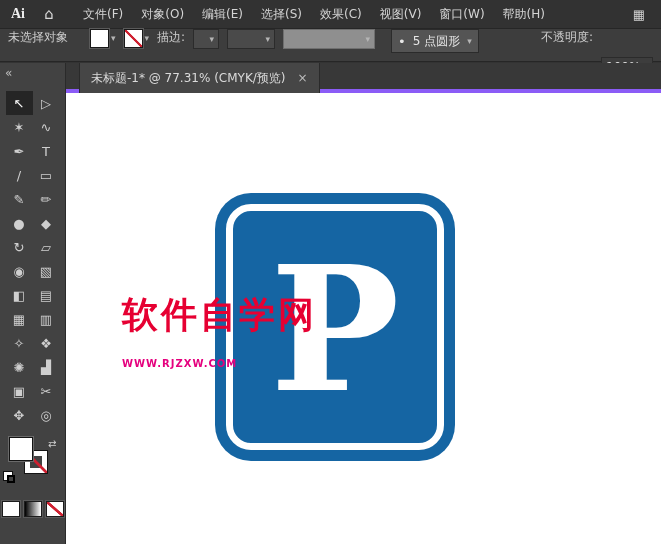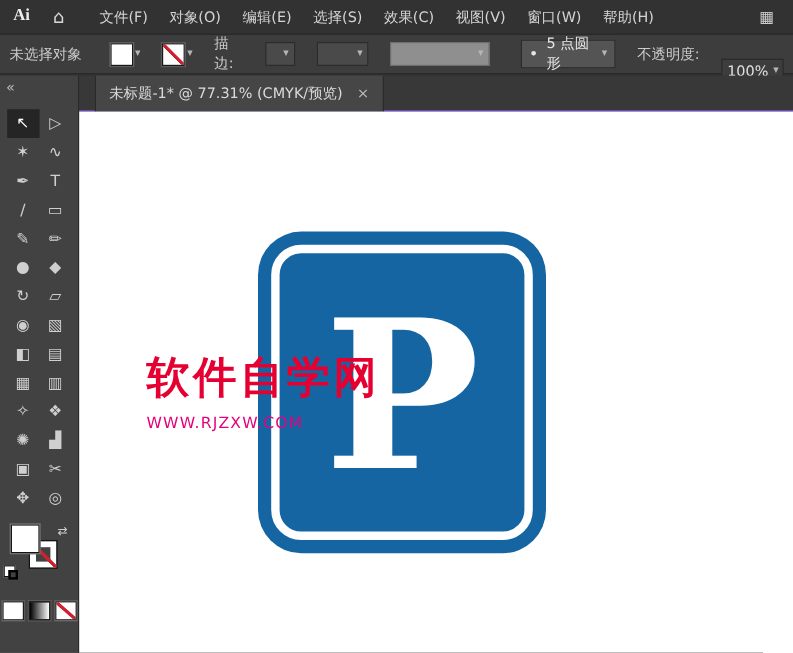--- a/index.html
+++ b/index.html
@@ -11,22 +11,22 @@
   
   .menubar{position:absolute;top:0;left:0;right:0;height:28px;background:#323232;
     border-bottom:1px solid #262626;display:flex;align-items:center;color:#d4d4d4;font-size:12px;}
   .logo{width:36px;text-align:center;font-weight:bold;font-size:14px;color:#ededed;font-family:Liberation Serif, serif;}
   .home{width:26px;text-align:center;font-size:15px;color:#d9d9d9;}
   .menus{display:flex;align-items:center;margin-left:12px;}
   .menu-item{padding:0 9px;line-height:28px;white-space:nowrap;cursor:default;}
   .workspace{margin-left:auto;margin-right:16px;font-size:13px;color:#cfcfcf;}
   
   .controlbar{position:absolute;top:29px;left:0;right:0;height:33px;background:#3d3d3d;
-    border-bottom:1px solid #262626;display:flex;align-items:center;font-size:12px;color:#cccccc;
-    gap:18px;padding:0 8px;box-sizing:border-box;}
+    border-bottom:1px solid #262626;display:flex;align-items:flex-start;font-size:12px;color:#cccccc;
+    gap:8px;padding:0 8px;box-sizing:border-box;}
   .status{width:74px;white-space:nowrap;}
   .swatch-wrap{display:flex;align-items:center;gap:2px;}
   .swatch{width:17px;height:17px;background:#fff;border:1px solid #191919;box-shadow:0 0 0 1px #5a5a5a;}
   .swatch.stroke{background:
       linear-gradient(to top right, transparent 44%, #cf2030 45%, #cf2030 55%, transparent 56%), #fff;}
   .caret{font-size:9px;color:#b5b5b5;line-height:1;}
   .field{height:20px;background:#4a4a4a;border:1px solid #2b2b2b;display:flex;align-items:center;
     justify-content:flex-end;padding:0 4px;box-sizing:border-box;gap:4px;color:#e0e0e0;}
   .field.small{width:26px;}
   .field.mid{width:48px;}
@@ -56,34 +56,34 @@
   .mini-default .mf{position:absolute;left:0;top:0;width:8px;height:8px;background:#fff;border:1px solid #111;}
   .mini-default .ms{position:absolute;left:4px;top:4px;width:8px;height:8px;border:2px solid #000;background:#424242;box-sizing:border-box;}
   .cgn{display:flex;justify-content:center;gap:4px;margin-top:12px;}
   .cgn .box{width:16px;height:14px;border:1px solid #1c1c1c;box-shadow:0 0 0 1px #5a5a5a;}
   .cgn .color{background:#fff;}
   .cgn .gradient{background:linear-gradient(90deg,#000,#fff);}
   .cgn .none{background:
       linear-gradient(to top right, transparent 42%, #cf2030 45%, #cf2030 55%, transparent 58%), #fff;}
   
   .tabbar{position:absolute;top:63px;left:66px;right:0;height:30px;background:#383838;
-    border-bottom:1px solid #8b5cf6;box-sizing:border-box;}
+    border-bottom:4px solid #8b5cf6;box-sizing:border-box;}
   .tab{position:absolute;left:13px;top:0;height:30px;background:#464646;display:flex;align-items:center;
     gap:12px;padding:0 11px;font-size:12px;color:#dadada;border-left:1px solid #2a2a2a;
     border-right:1px solid #2a2a2a;box-sizing:border-box;}
   .tab-close{color:#bdbdbd;font-size:12px;}
   
   .canvas{position:absolute;left:66px;top:93px;right:0;bottom:0;background:#ffffff;overflow:hidden;}
   .sign{position:absolute;left:149px;top:100px;width:240px;height:268px;border-radius:36px;}
   .sign-ring{position:absolute;inset:11px;border:7px solid #fff;border-radius:25px;}
   .sign-letter{position:absolute;inset:0;display:flex;align-items:center;justify-content:center;
     font-family:"DejaVu Serif",serif;font-weight:bold;font-size:172px;color:#fff;padding-top:4px;}
   .watermark{position:absolute;left:56px;top:198px;z-index:5;white-space:nowrap;}
   .wm1{font-size:36px;font-weight:bold;letter-spacing:3px;}
-  .wm2{font-size:13px;font-weight:normal;letter-spacing:1px;margin-top:6px;}
+  .wm2{font-size:10px;font-weight:bold;letter-spacing:1px;margin-top:18px;}
 </style>
 </head>
 <body>
 
 <div class="menubar">
   <div class="logo">Ai</div>
   <div class="home">⌂</div>
   <nav class="menus">
       <span class="menu-item">文件(F)</span>
       <span class="menu-item">对象(O)</span>

